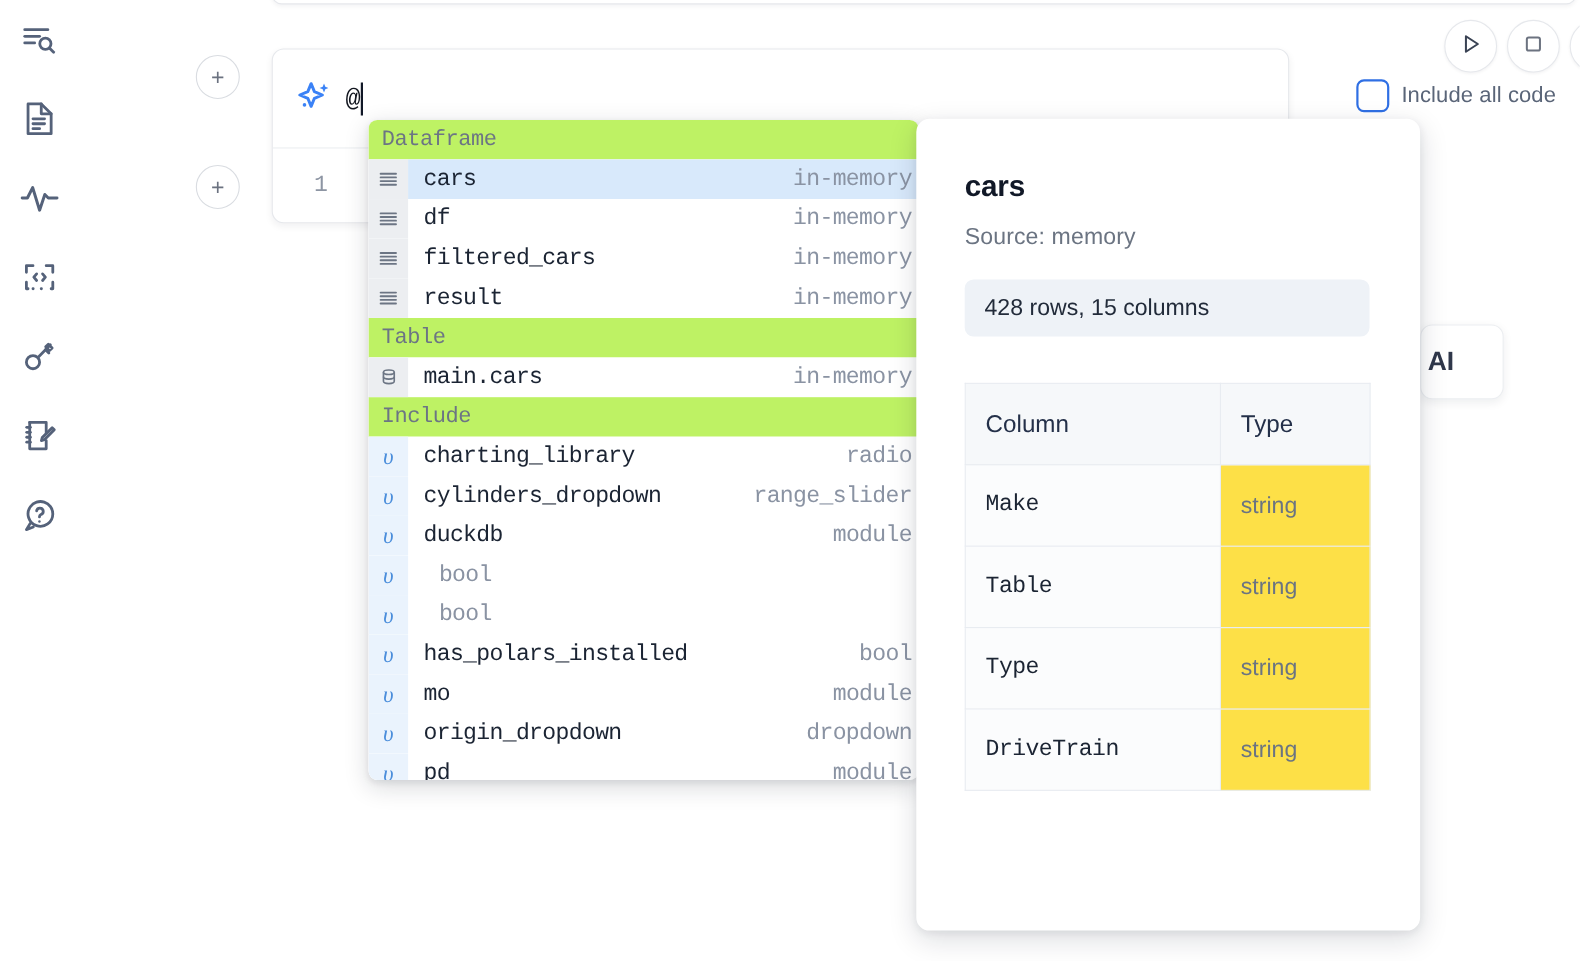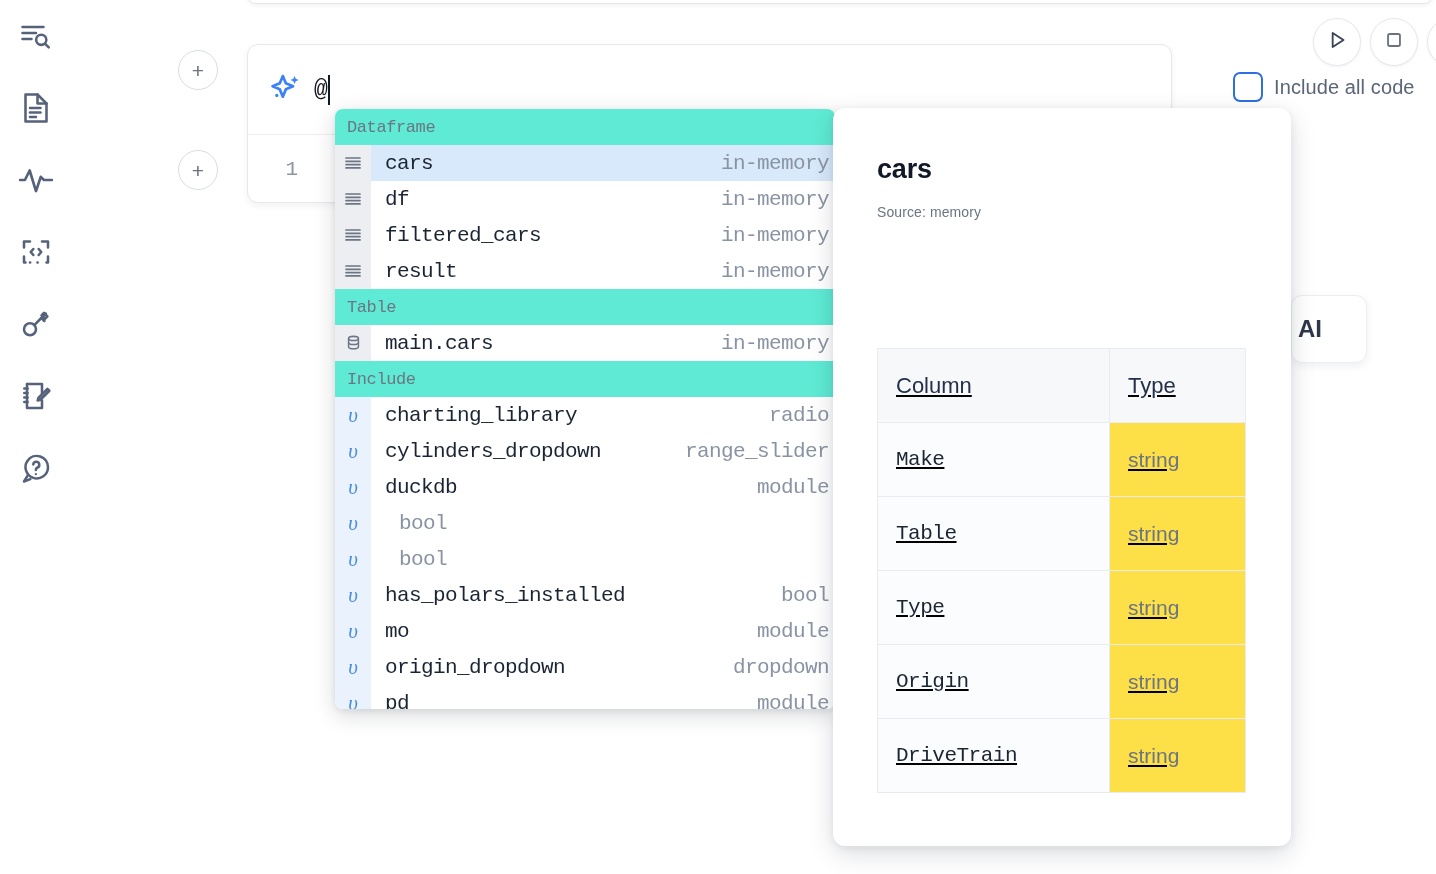--- a/index.html
+++ b/index.html
@@ -94,22 +94,22 @@
   }
 
   
   .ac {
     position:absolute; left: 335px; top: 109px; width: 500px; height: 600px;
     background:#fff; border-radius: 8px;
     box-shadow: 0 6px 22px rgba(16,24,40,.16), 0 2px 6px rgba(16,24,40,.08);
     overflow:hidden; z-index: 40;
   }
   .ac-group {
-    height: 36px; background:#5eead4; color:#6c7584;
-    font-family:"Liberation Mono", monospace; font-size: 17px;
+    height: 36px; background:#bef264; color:#6c7584;
+    font-family:"Liberation Mono", monospace; font-size: 20px;
     display:flex; align-items:center; padding-left: 12px; letter-spacing:-.4px;
   }
   .ac-item {
     height: 36px; display:flex; align-items:center; background:#fff; cursor:pointer;
     position: relative;
   }
   .ac-item.sel .ac-label-wrap { background:#d8e9fb; }
   .ac-gutter {
     width: 36px; height: 36px; flex: 0 0 36px;
     display:flex; align-items:center; justify-content:center;
@@ -136,31 +136,31 @@
     background:#fff; border-radius: 12px;
     box-shadow: 0 8px 26px rgba(16,24,40,.14), 0 2px 8px rgba(16,24,40,.07);
     overflow:hidden; z-index: 50;
   }
   .doc-title {
     position:absolute; left:44px; top: 46px;
     font-size: 27px; font-weight: 700; color:#111827; letter-spacing:-.2px;
   }
   .doc-source {
     position:absolute; left:44px; top: 96px;
-    font-size: 14px; color:#6b7482; letter-spacing:.1px;
+    font-size: 21px; color:#6b7482; letter-spacing:.1px;
   }
   .doc-stat {
     position:absolute; left:44px; top: 146px; width: 368px; height: 52px;
     background:#eef2f7; border-radius: 8px;
     display:flex; align-items:center; padding-left: 18px;
     font-size: 21px; color:#222b3a;
   }
   .doc-table {
     position:absolute; left:44px; top: 240px; width: 368px;
-    border: 1px solid #e4e8ee; border-collapse: collapse; table-layout: fixed; text-decoration: underline;
+    border: 1px solid #e4e8ee; border-collapse: collapse; table-layout: fixed;
   }
   .doc-table th, .doc-table td {
     border: 1px solid #e8ecf1; height: 74px; text-align:left; padding-left: 18px; vertical-align: middle;
   }
   .doc-table th { background:#f6f8fa; font-weight: 400; font-size: 22px; color:#243049; }
   .doc-table td.col { background:#fbfcfd; font-family:"Liberation Mono", monospace;
     font-size: 21px; color:#1b2433; letter-spacing:-.5px; }
   .doc-table td.typ { background:#fde047; font-size: 21px; color:#6b7482; }
   .doc-table col.c1 { width: 232px; }
   .doc-table col.c2 { width: 136px; }
@@ -457,20 +457,21 @@
         <div class="ac-label-wrap">
           <span class="ac-name">pd</span>
           <span class="ac-type">module</span>
         </div>
       </div>
     </div>
 
   <div class="doc">
     <div class="doc-title">cars</div>
     <div class="doc-source">Source: memory</div>
+    <div class="doc-stat">428 rows, 15 columns</div>
     <table class="doc-table">
       <colgroup>
           <col class="c1">
           <col class="c2">
         </colgroup>
       <thead>
         <tr>
           <th>Column</th>
           <th>Type</th>
         </tr>
@@ -482,24 +483,20 @@
           </tr>
           <tr>
             <td class="col">Table</td>
             <td class="typ">string</td>
           </tr>
           <tr>
             <td class="col">Type</td>
             <td class="typ">string</td>
           </tr>
           <tr>
-            <td class="col">Origin</td>
-            <td class="typ">string</td>
-          </tr>
-          <tr>
             <td class="col">DriveTrain</td>
             <td class="typ">string</td>
           </tr>
         </tbody>
     </table>
   </div>
 
 </div>
 
 </body></html>

